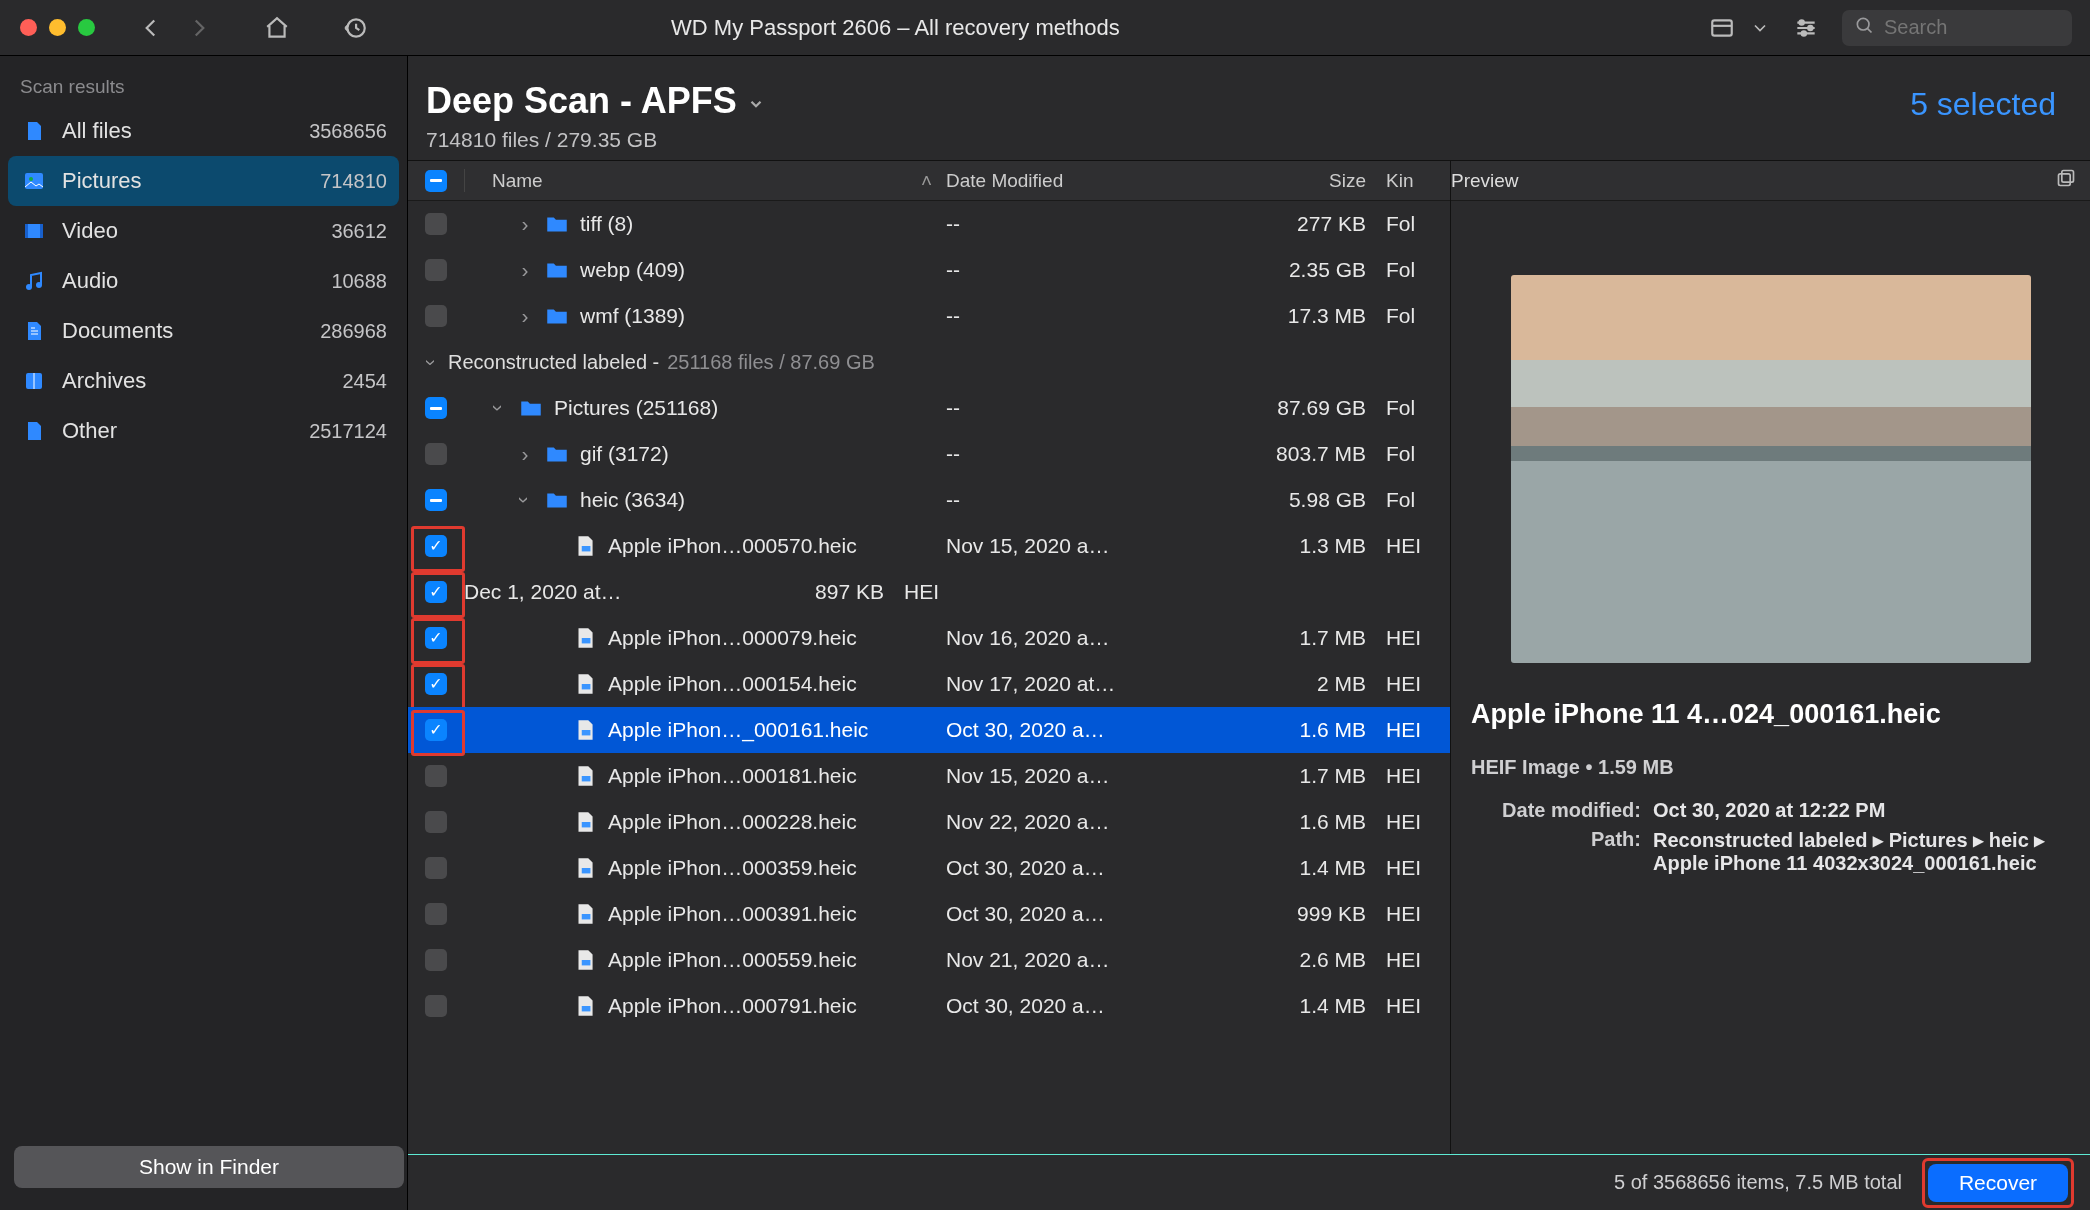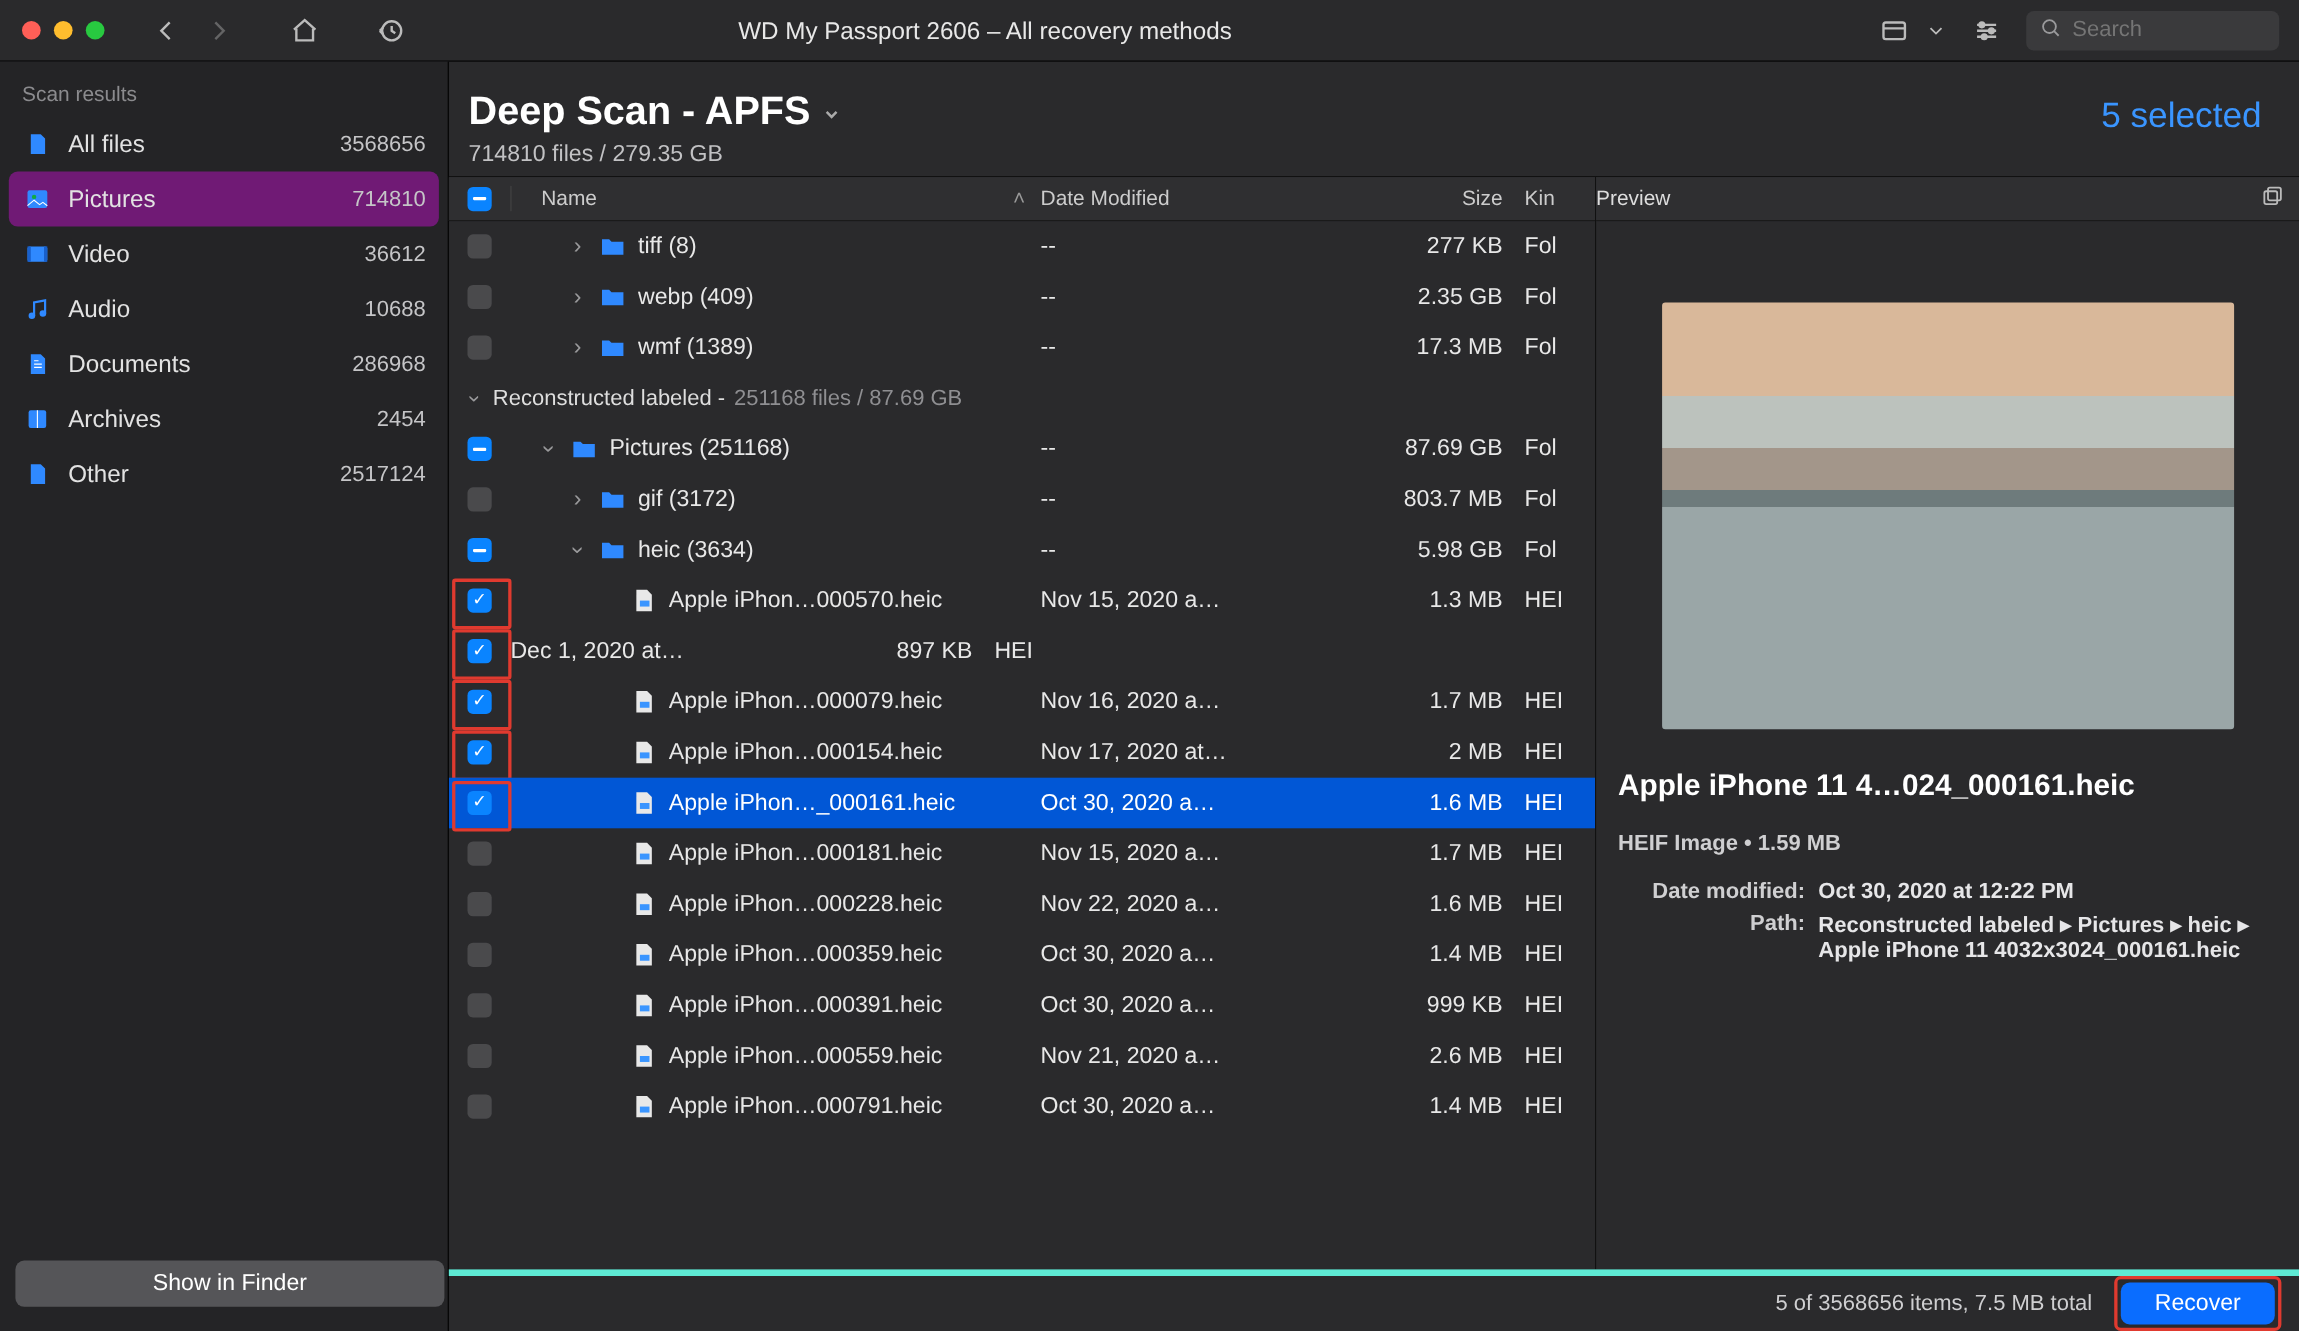--- a/index.html
+++ b/index.html
@@ -39,21 +39,21 @@
   .sidebar {
     width:408px; background:#242426; padding:14px 8px 8px 8px;
     display:flex; flex-direction:column;
     border-right:1px solid #000;
   }
   .sidelabel { color:#8b8b8e; font-size:19px; padding:6px 12px 8px; }
   .sideitem {
     display:flex; align-items:center; gap:14px; height:50px;
     padding:0 12px; border-radius:8px; color:#e2e2e2; font-size:22px;
   }
-  .sideitem.active { background:#701a75; }
+  .sideitem.active { background:#0c4a6e; }
   .sideitem .icon { width:28px; height:28px; display:flex;align-items:center;justify-content:center;}
   .sideitem .icon svg{fill:#2f89ff;}
   .sideitem .count { margin-left:auto; color:#c5c5c7; font-size:20px;}
   .sidebar-footer { margin-top:auto; padding:14px 6px 14px; }
   .finder-btn {
     width:390px; height:42px; border-radius:8px; background:#555558;
     color:#fff; display:flex;align-items:center;justify-content:center; font-size:21px;
     margin:0 auto;
   }
   
@@ -120,21 +120,21 @@
     border-radius:3px;
     background:
       linear-gradient(to bottom,#d9b89a 0 22%,#bcc2bd 22% 34%,#a3968a 34% 44%,#6e7b7c 44% 48%,#9aa6a7 48% 100%);
   }
   .pv-name{font-size:27px;color:#fff;margin-bottom:26px;}
   .pv-meta{font-size:20px;color:#cfcfd1;text-align:left;margin-bottom:20px;}
   .pv-kv{display:grid;grid-template-columns:170px 1fr;gap:6px 12px;font-size:20px;}
   .pv-kv .k{color:#cfcfd1;text-align:right;}
   .pv-kv .v{color:#e6e6e8;}
   
-  .footer{height:56px;display:flex;align-items:center;padding:0 22px 0 22px;border-top:6px solid #5eead4;}
+  .footer{height:56px;display:flex;align-items:center;padding:0 22px 0 22px;border-top:1px solid #5eead4;}
   .footer .status{margin-left:auto;color:#cfcfd1;font-size:20px;margin-right:26px;}
   .recover{
     position:relative;width:140px;height:38px;border-radius:8px;background:#0a6dff;color:#fff;
     display:flex;align-items:center;justify-content:center;font-size:21px;
   }
   .recover::before{
     content:"";position:absolute;inset:-6px;border:3px solid #e03a2f;border-radius:6px;
   }
   .ind1{padding-left:26px;}
   .ind2{padding-left:52px;}

